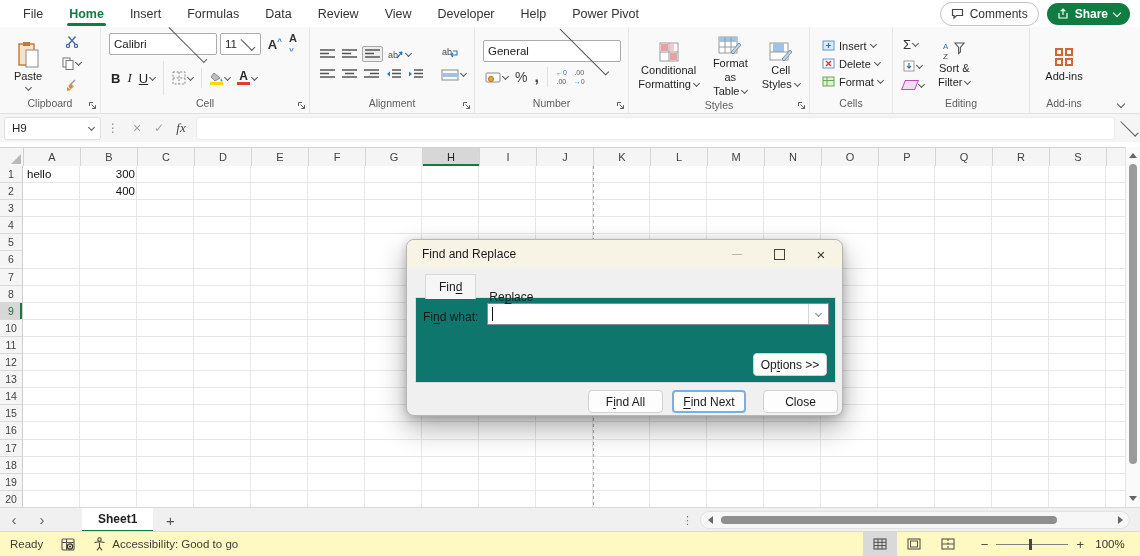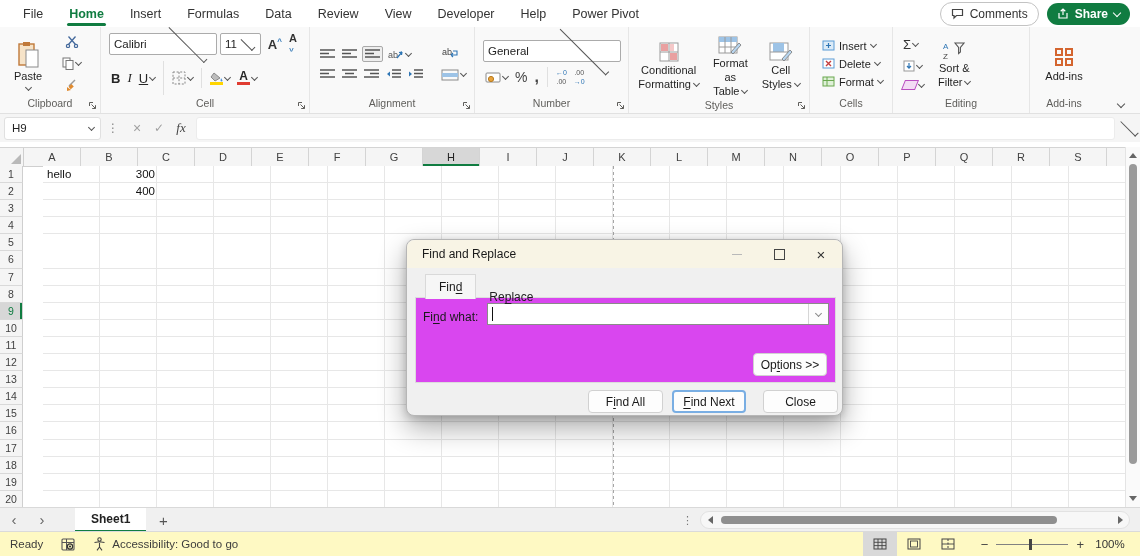--- a/index.html
+++ b/index.html
@@ -69,21 +69,21 @@
   .col-h{width:57px;flex:none;text-align:center;line-height:19px;font-size:11px;color:#414141;border-right:1px solid #d4d4d4;border-bottom:1px solid #cfcfcf;background:#f5f5f5;box-sizing:border-box;}
   .col-h.sel{background:#d7d7d7;box-shadow:inset 0 -2px 0 #107c41;color:#222;}
   .col-stub{flex:1;border-bottom:1px solid #cfcfcf;background:#f5f5f5;}
   #grid-body{position:absolute;top:24px;left:0;right:14px;bottom:0;display:flex;overflow:hidden;}
   #row-headers{width:23px;flex:none;display:flex;flex-direction:column;}
   .row-h{height:17.1px;flex:none;text-align:center;font-size:10.5px;line-height:17px;color:#414141;background:#f5f5f5;border-right:1px solid #cfcfcf;border-bottom:1px solid #d9d9d9;box-sizing:border-box;}
   .row-h.sel{background:#d7d7d7;box-shadow:inset -2px 0 0 #107c41;color:#0f7c41;}
   #cells{position:relative;flex:1;background:#fff;
     background-image:
       repeating-linear-gradient(to right,transparent 0 56px,#e7e7e7 56px 57px),
-      repeating-linear-gradient(to bottom,transparent 0 16.1px,#e7e7e7 16.1px 17.1px); margin-left: 20px;}
+      repeating-linear-gradient(to bottom,transparent 0 16.1px,#e7e7e7 16.1px 17.1px);}
   .cellval{position:absolute;width:55px;height:17px;line-height:17px;font-size:11.5px;color:#111;}
   .cellval.left{text-align:left;padding-left:4px;}
   .cellval.right{text-align:right;padding-right:3px;}
   #pagebreak{position:absolute;top:0;bottom:0;left:570px;width:1px;
     background:repeating-linear-gradient(to bottom,#a6a6a6 0 3px,transparent 3px 6px);}
   
   #vscroll{position:absolute;top:5px;right:0;bottom:0;width:14px;background:#fafafa;border-left:1px solid #e4e4e4;}
   .tri{width:0;height:0;display:block;margin:auto;}
   .tri.up{border-left:4px solid transparent;border-right:4px solid transparent;border-bottom:5px solid #666;}
   .tri.down{border-left:4px solid transparent;border-right:4px solid transparent;border-top:5px solid #666;}
@@ -97,36 +97,36 @@
   #dialog{position:absolute;left:406px;top:239px;width:437px;height:177px;background:#f0f0f0;border:1px solid #b6b6b6;border-radius:8px;box-shadow:0 12px 28px rgba(0,0,0,.33),0 2px 8px rgba(0,0,0,.18);z-index:50;box-sizing:border-box;}
   #dlg-title{height:28px;background:#f8f4e5;border-radius:8px 8px 0 0;display:flex;align-items:center;padding-left:15px;font-size:12px;color:#1a1a1a;}
   #dlg-controls{margin-left:auto;display:flex;align-items:center;height:100%;}
   .dlg-ctl{width:42px;height:100%;display:flex;align-items:center;justify-content:center;color:#333;}
   .dash{width:10px;height:1px;background:#b9b9b9;display:block;}
   .maxbox{width:9px;height:9px;border:1px solid #444;display:block;}
   #dlg-tabs{position:absolute;left:18px;top:34px;display:flex;z-index:2;}
   .dlg-tab{height:22px;padding:0 13px;display:flex;align-items:center;font-size:12px;color:#1a1a1a;}
   .dlg-tab.active{background:#f6f6f6;border:1px solid #d9d9d9;border-bottom:none;height:24px;border-radius:1px;}
   .dlg-tab.inactive{margin-top:12px;color:#222;}
-  #dlg-panel{position:absolute;left:8px;top:57px;width:421px;height:86px;background:#d946ef;border:1px solid #dcdcdc;box-sizing:border-box;}
+  #dlg-panel{position:absolute;left:8px;top:57px;width:421px;height:86px;background:#0f766e;border:1px solid #dcdcdc;box-sizing:border-box;}
   #findwhat-label{position:absolute;left:7px;top:12px;font-size:12px;color:#1a1a1a;}
   #findwhat-box{position:absolute;left:71px;top:5px;width:342px;height:22px;background:#fff;border:1px solid #8a8a8a;box-sizing:border-box;display:flex;}
   #findwhat-caret{position:absolute;left:4px;top:3px;width:1px;height:14px;background:#111;}
   #findwhat-drop{margin-left:auto;width:19px;border-left:1px solid #d6d6d6;display:flex;align-items:center;justify-content:center;background:#fdfdfd;}
   .key{text-decoration:underline;text-underline-offset:2px;}
   .dlg-btn{position:absolute;height:23px;background:#fdfdfd;border:1px solid #d1d1d1;border-radius:4px;font-size:12px;color:#1a1a1a;display:flex;align-items:center;justify-content:center;box-sizing:border-box;}
   #options-btn{right:8px;bottom:6px;width:74px;}
   #findall-btn{left:181px;top:150px;width:75px;}
   #findnext-btn{left:265px;top:150px;width:74px;border:2px solid #79aee3;}
   #close-btn{left:356px;top:150px;width:75px;}
 
   
   #tabsrow{position:absolute;left:0;right:0;bottom:24px;height:24px;background:#f0f0f0;border-top:1px solid #d9d9d9;display:flex;align-items:center;}
   .navarr{width:28px;text-align:center;color:#666;font-size:15px;line-height:22px;}
-  #sheet-tab{height:100%;display:flex;align-items:center;padding:0 16px;background:#fff;border-bottom:2px solid #107c41;font-weight:700;font-size:12px;color:#222;margin-left:19px;box-sizing:border-box;}
+  #sheet-tab{height:100%;display:flex;align-items:center;padding:0 16px;background:#fff;border-bottom:2px solid #107c41;font-weight:700;font-size:12px;color:#222;margin-left:26px;box-sizing:border-box;}
   #newsheet{width:34px;text-align:center;font-size:15px;color:#555;}
   #tab-divider{position:absolute;left:682px;color:#777;font-size:11px;letter-spacing:0;}
   #hscroll{position:absolute;left:700px;right:10px;top:3px;bottom:3px;background:#f7f7f7;border:1px solid #e2e2e2;border-radius:9px;display:flex;align-items:center;}
   #hscroll .harrow{width:18px;display:flex;align-items:center;justify-content:center;}
   #hthumb{height:8px;border-radius:4px;background:#8f8f8f;width:336px;margin-left:2px;}
   #hscroll .harrow.right{margin-left:auto;}
 
   
   #statusbar{position:absolute;left:0;right:0;bottom:0;height:24px;background:#fef9c3;border-top:1px solid #dadada;display:flex;align-items:center;font-size:11.5px;color:#3d3d3d;}
   #status-left{display:flex;align-items:center;gap:18px;padding-left:10px;}

